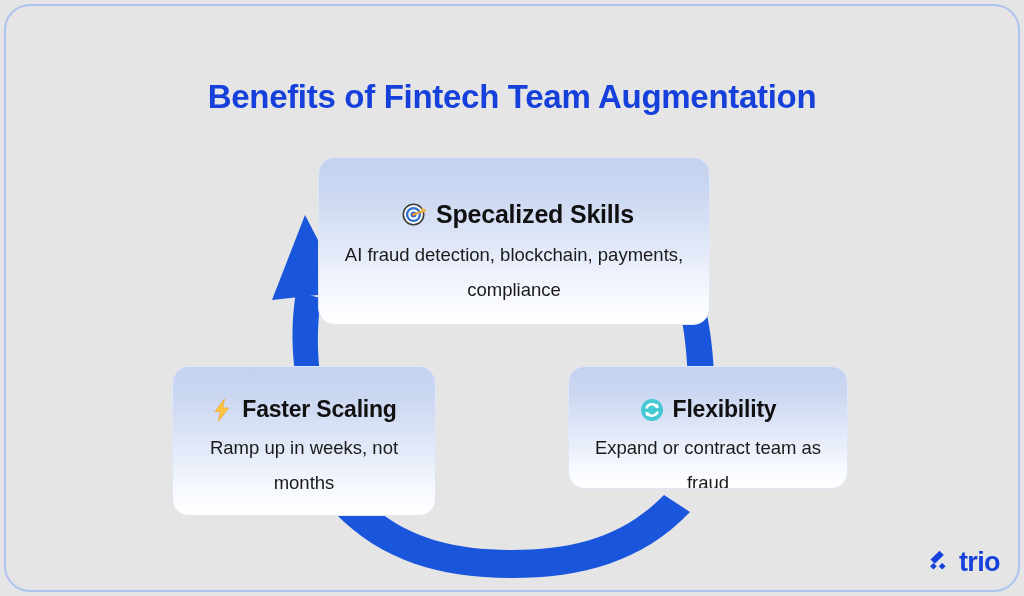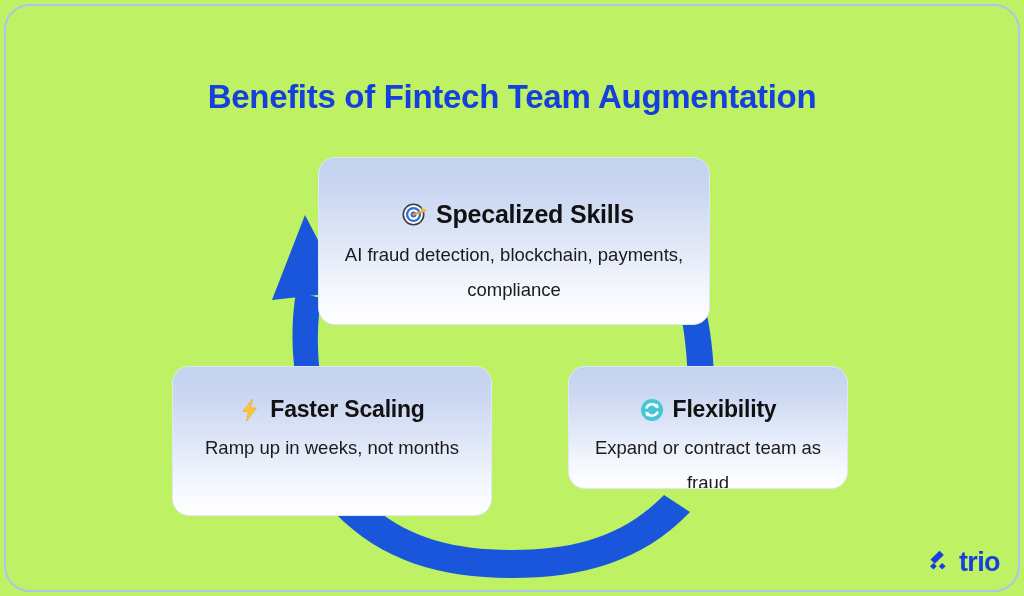--- a/index.html
+++ b/index.html
@@ -11,21 +11,21 @@
     width: 1024px;
     height: 596px;
     font-family: "Liberation Sans", sans-serif;
     overflow: hidden;
   }
 
   #canvas {
     position: relative;
     width: 1024px;
     height: 596px;
-    background: #bef264;
+    background: #e5e5e5;
     box-sizing: border-box;
     text-decoration: underline;
   }
 
   
   #frame {
     position: absolute;
     left: 4px;
     top: 4px;
     width: 1016px;
@@ -72,21 +72,21 @@
 
   #card-skills {
     left: 318px;
     top: 157px;
     width: 392px;
     height: 168px;
   }
   #card-scaling {
     left: 172px;
     top: 366px;
-    width: 320px;
+    width: 264px;
     height: 150px;
   }
   #card-flexibility {
     left: 568px;
     top: 366px;
     width: 280px;
     height: 123px;
   }
 
   .card-head {

